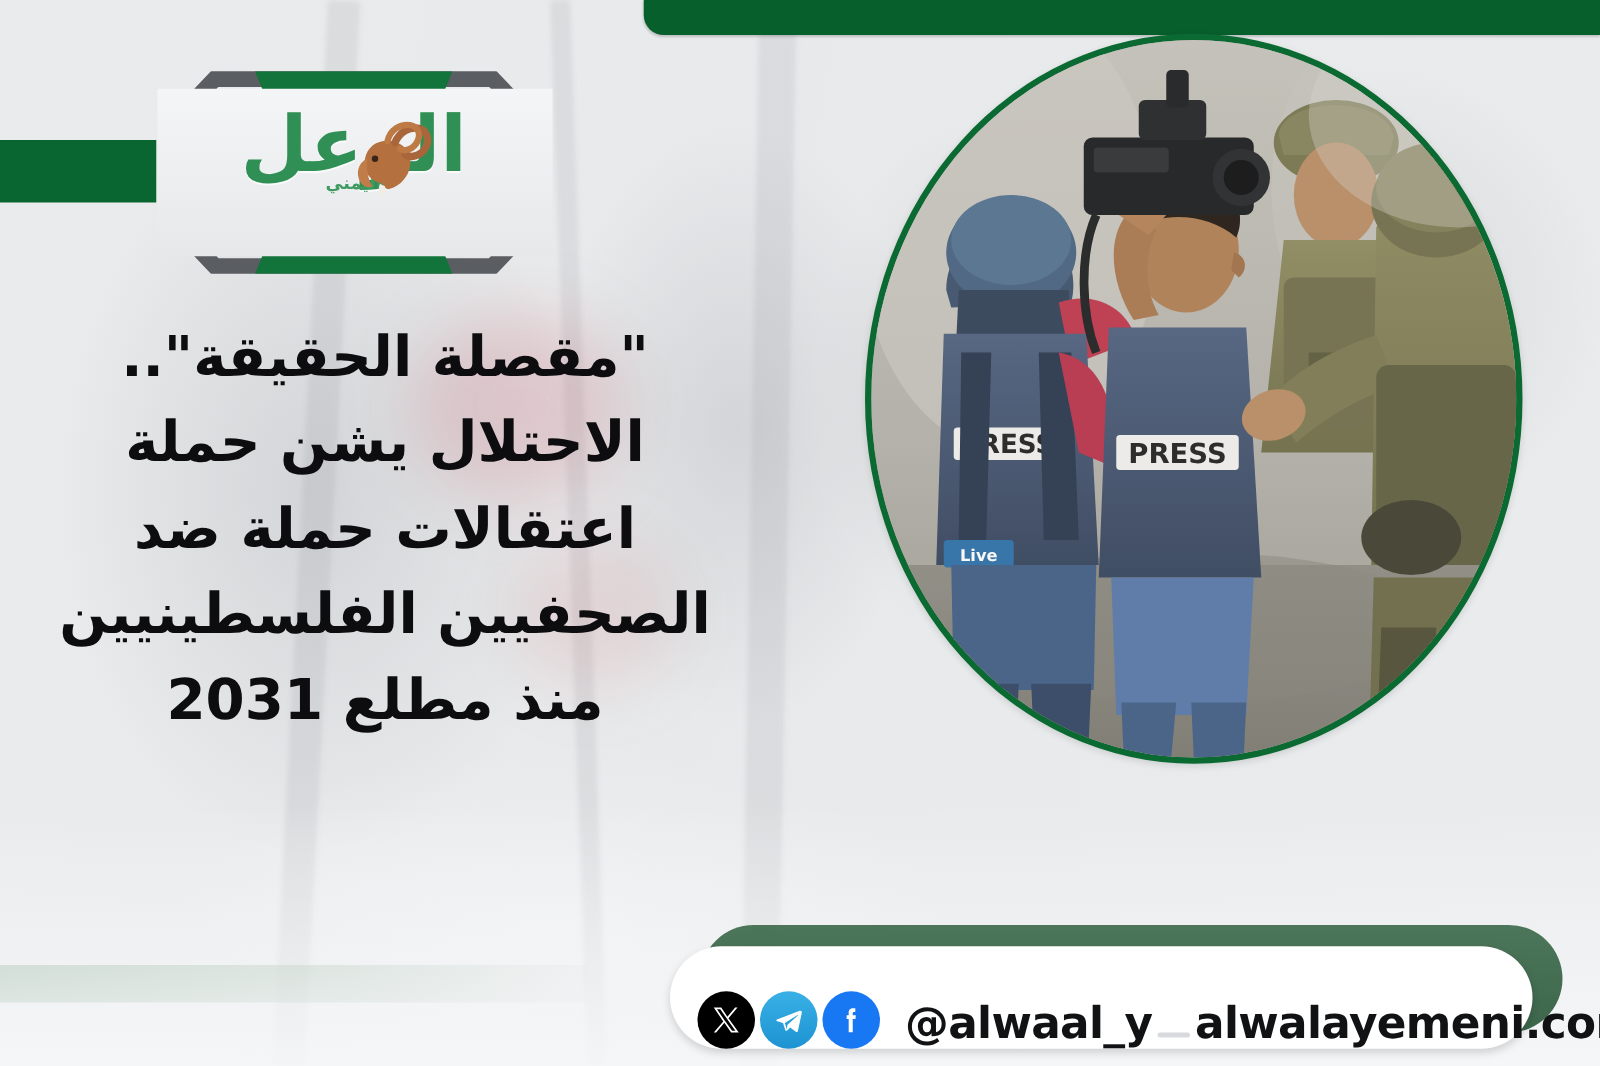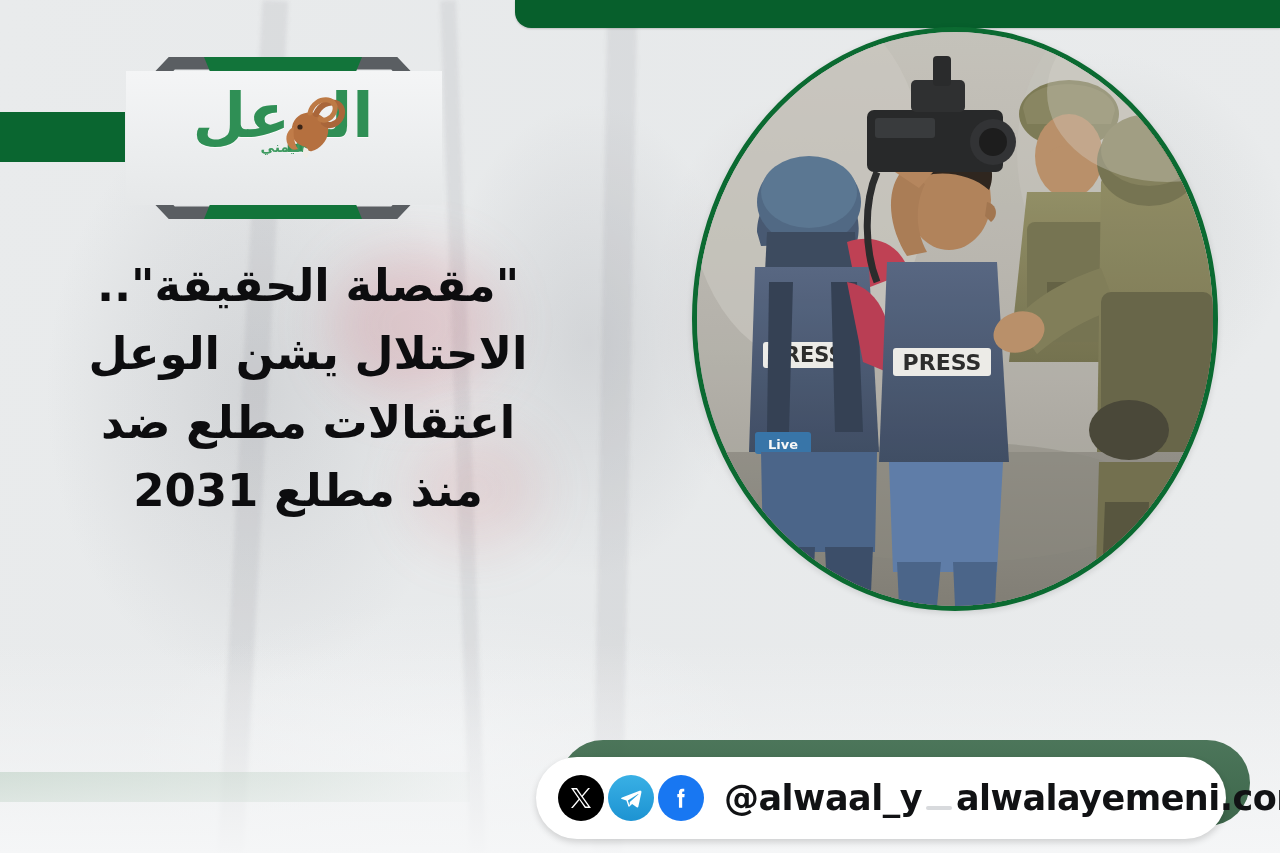--- a/index.html
+++ b/index.html
@@ -183,21 +183,21 @@
   .footer-pill {
     position: absolute;
     left: 536px;
     top: 757px;
     width: 690px;
     height: 82px;
     border-radius: 41px;
     background: #ffffff;
     box-shadow: 0 3px 7px rgba(0,0,0,0.16);
     display: flex;
-    align-items: center;
+    align-items: flex-end;
     direction: ltr;
     padding-left: 22px;
     box-sizing: border-box;
   }
   .social-icons {
     display: flex;
     align-items: center;
     gap: 4px;
   }
   .icon-round {
@@ -371,22 +371,23 @@
         <path d="M408,470 L452,470 L448,574 L404,574 Z" fill="#4d4b33"></path>
       </g>
 
       <rect width="516" height="574" fill="#b9b6ad" opacity="0.10"></rect>
       <ellipse cx="470" cy="60" rx="120" ry="90" fill="#d6d3cb" opacity="0.35"></ellipse>
     </svg>
   </div>
 
   <div class="headline">
     <div class="headline-line">"مقصلة الحقيقة"..</div>
-    <div class="headline-line">الاحتلال يشن الوعل</div>
-    <div class="headline-line">اعتقالات مطلع ضد</div>
+    <div class="headline-line">الاحتلال يشن حملة</div>
+    <div class="headline-line">اعتقالات حملة ضد</div>
+    <div class="headline-line">الصحفيين الفلسطينيين</div>
     <div class="headline-line">منذ مطلع 2031</div>
   </div>
 
   <div class="footer-shadowpill"></div>
   <div class="footer-pill">
     <div class="social-icons">
 
       <div class="icon-round ic-x">
         <svg viewBox="0 0 24 24" width="24" height="24">
           <path fill="#ffffff" d="M13.8 10.6 21 2h-1.9l-6.2 7.4L8 2H2l7.6 11.1L2 22h1.9l6.6-7.9L15.9 22H22l-8.2-11.4Zm-2.3 2.8-0.8-1.1L4.6 3.4h2.6l4.9 7 .8 1.1 6.4 9.1h-2.6l-5.2-7.2Z"></path>

